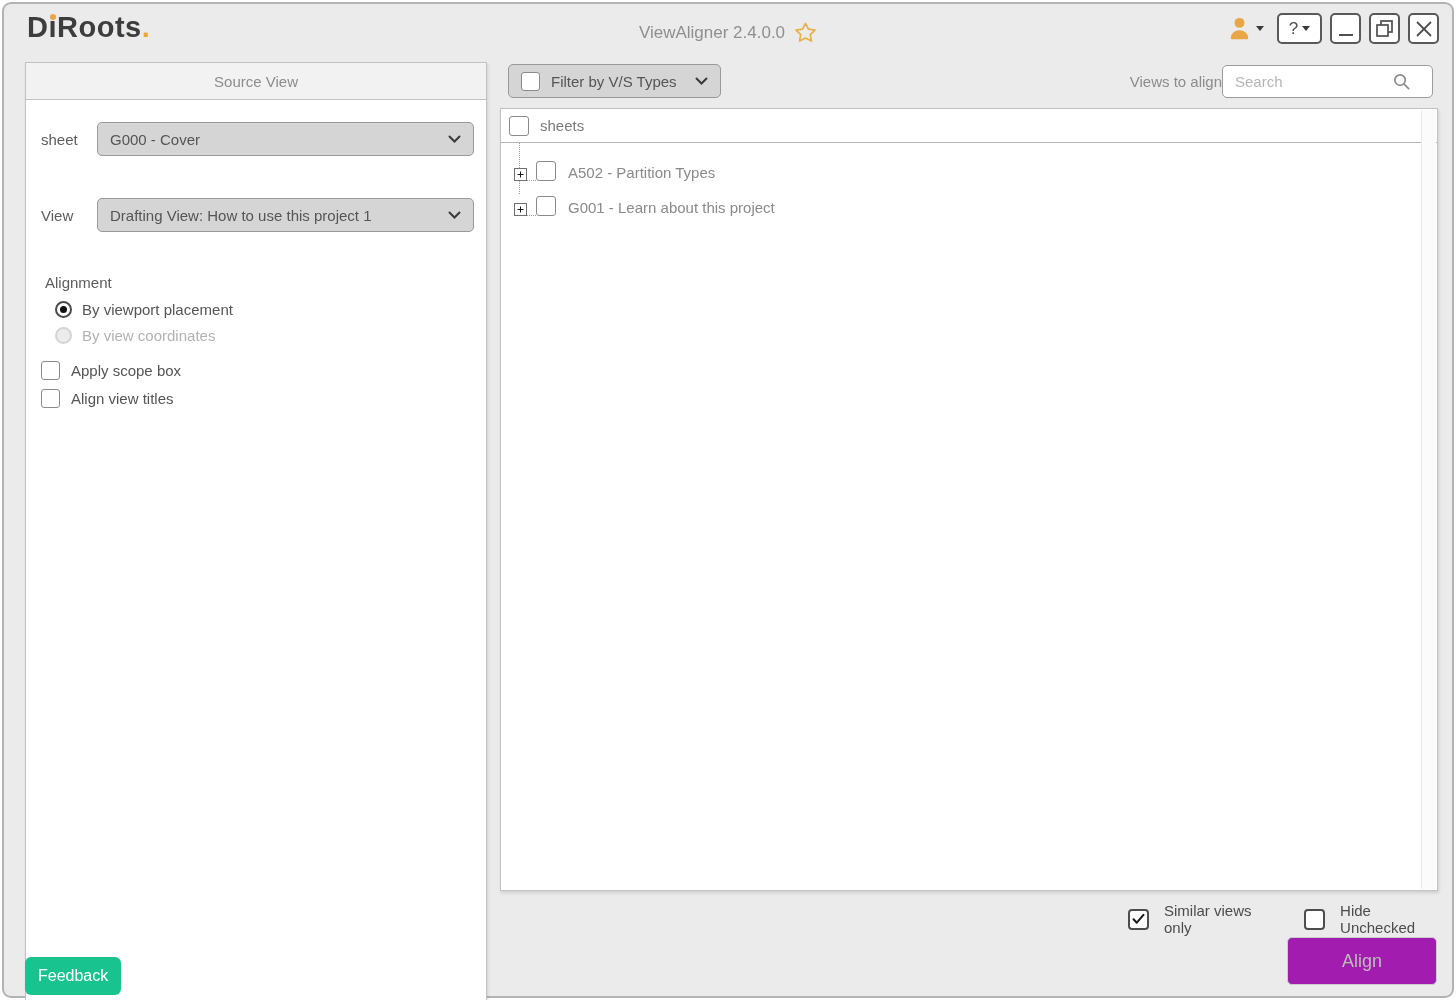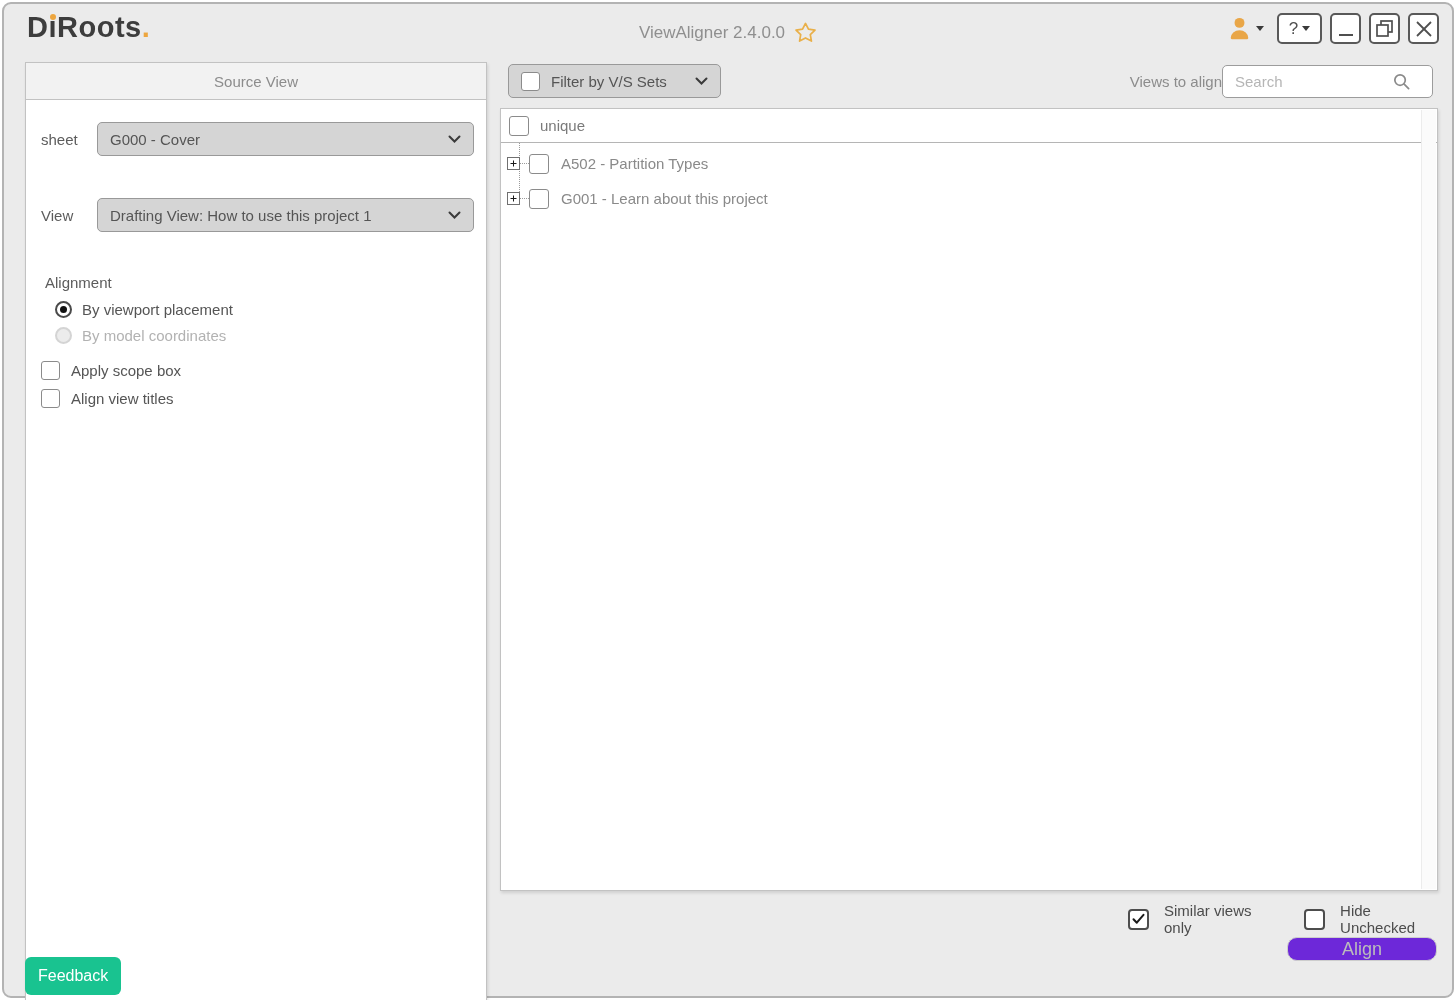--- a/index.html
+++ b/index.html
@@ -52,32 +52,32 @@
   .search-box input{flex:1;min-width:0;border:none;outline:none;background:transparent;font-size:15px;color:#555;font-family:inherit;}
   .search-box input::placeholder{color:#b5b5b5;}
 
   
   .tree-panel{position:absolute;left:500px;top:108px;width:938px;height:783px;background:#fff;border:1px solid #c2c2c2;box-shadow:1px 2px 3px rgba(0,0,0,.12);box-sizing:border-box;}
   .sheets-row{height:33px;display:flex;align-items:center;gap:11px;padding-left:8px;border-bottom:1px solid #b5b5b5;}
   .sheets-row .cb{width:20px;height:20px;}
   .sheets-label{font-size:15px;color:#7a7a7a;}
   .tree-body{position:relative;padding-top:3px;}
   .tree-vline{position:absolute;left:18px;top:0;height:51px;border-left:1px dotted #9a9a9a;}
-  .tree-row{height:35px;display:flex;align-items:center;padding-left:6px;cursor:default;}
+  .tree-row{height:35px;display:flex;align-items:flex-end;padding-left:13px;cursor:default;}
   .expander{flex:none;width:11px;height:11px;background:#fff;border:1px solid #707070;box-sizing:content-box;position:relative;z-index:1;display:flex;align-items:center;justify-content:center;cursor:pointer;}
   .t-conn{flex:none;width:9px;border-top:1px dotted #9a9a9a;}
   .tree-row .cb{width:20px;height:20px;}
   .tree-label{font-size:15px;color:#8a8a8a;margin-left:12px;}
   .scroll-track{position:absolute;top:1px;right:1px;bottom:1px;width:14px;background:#fbfbfb;border-left:1px solid #ececec;}
 
   
   .footer-checks{position:absolute;top:902px;left:1128px;display:flex;align-items:center;gap:15px;font-size:15px;color:#4c4c4c;}
   .footer-checks .cb{width:21px;height:21px;border:2px solid #4d4d4d;border-radius:4px;}
   .footer-checks .lbl{margin-right:6px;}
-  .align-btn{position:absolute;left:1287px;top:937px;width:150px;height:24px;background:#6d28d9;border:1px solid #cdcdcd;border-radius:10px;font-size:18px;color:#bcbcbc;display:flex;align-items:center;justify-content:center;box-sizing:border-box;}
+  .align-btn{position:absolute;left:1287px;top:937px;width:150px;height:48px;background:#a21caf;border:1px solid #cdcdcd;border-radius:5px;font-size:18px;color:#bcbcbc;display:flex;align-items:center;justify-content:center;box-sizing:border-box;}
   .footer-left{position:absolute;left:25px;top:957px;display:flex;gap:10px;}
   .green-btn{height:38px;background:#19C390;color:#fff;border:none;border-radius:6px;font-size:16px;display:flex;align-items:center;padding:0 13px;cursor:pointer;font-family:inherit;}
 </style>
 </head>
 <body>
 
 <div class="stage">
   <div class="window-frame"></div>
 
   <div class="logo"><span>D</span><span class="i-body">ı</span><span>Roots</span><span class="period">.</span></div>
@@ -157,39 +157,39 @@
       <div class="alignment-label">Alignment</div>
 
       <div class="radio-row">
         <span class="radio on">
             <span class="dot"></span>
           </span>
         <span>By viewport placement</span>
       </div>
       <div class="radio-row disabled">
         <span class="radio off"></span>
-        <span>By model coordinates</span>
+        <span>By view coordinates</span>
       </div>
 
       <div class="check-row first">
         <span class="cb"></span>
         <span>Apply scope box</span>
       </div>
       <div class="check-row">
         <span class="cb"></span>
         <span>Align view titles</span>
       </div>
 
     </div>
   </div>
 
   <div class="views-header">
     <span class="gray-ctl filter-btn">
       <span class="cb"></span>
-      <span class="grow">Filter by V/S Sets</span>
+      <span class="grow">Filter by V/S Types</span>
       <span style="display:flex;">
           <svg width="13" height="8" viewBox="0 0 13 8" fill="none" stroke="#3a3a3a" stroke-width="2" stroke-linecap="round">
             <path d="M1.5 1.5 L6.5 6.5 L11.5 1.5"></path>
           </svg>
         </span>
     </span>
     <span class="views-title">Views to align</span>
     <span class="search-box">
       <input type="text" placeholder="Search" style="">
       <span style="display:flex;">
@@ -197,21 +197,21 @@
             <circle cx="8.5" cy="8.5" r="5.5"></circle>
             <line x1="12.8" y1="12.8" x2="17.5" y2="17.5"></line>
           </svg>
       </span>
     </span>
   </div>
 
   <div class="tree-panel">
     <div class="sheets-row">
       <span class="cb"></span>
-      <span class="sheets-label">unique</span>
+      <span class="sheets-label">sheets</span>
     </div>
     <div class="tree-body">
       <span class="tree-vline"></span>
 
       <div class="tree-row">
         <span class="expander">
           <svg width="11" height="11" viewBox="0 0 11 11" stroke="#1a1a1a" stroke-width="1">
               <line x1="2.5" y1="5.5" x2="8.5" y2="5.5"></line>
               <line x1="5.5" y1="2.5" x2="5.5" y2="8.5"></line>
             </svg>

